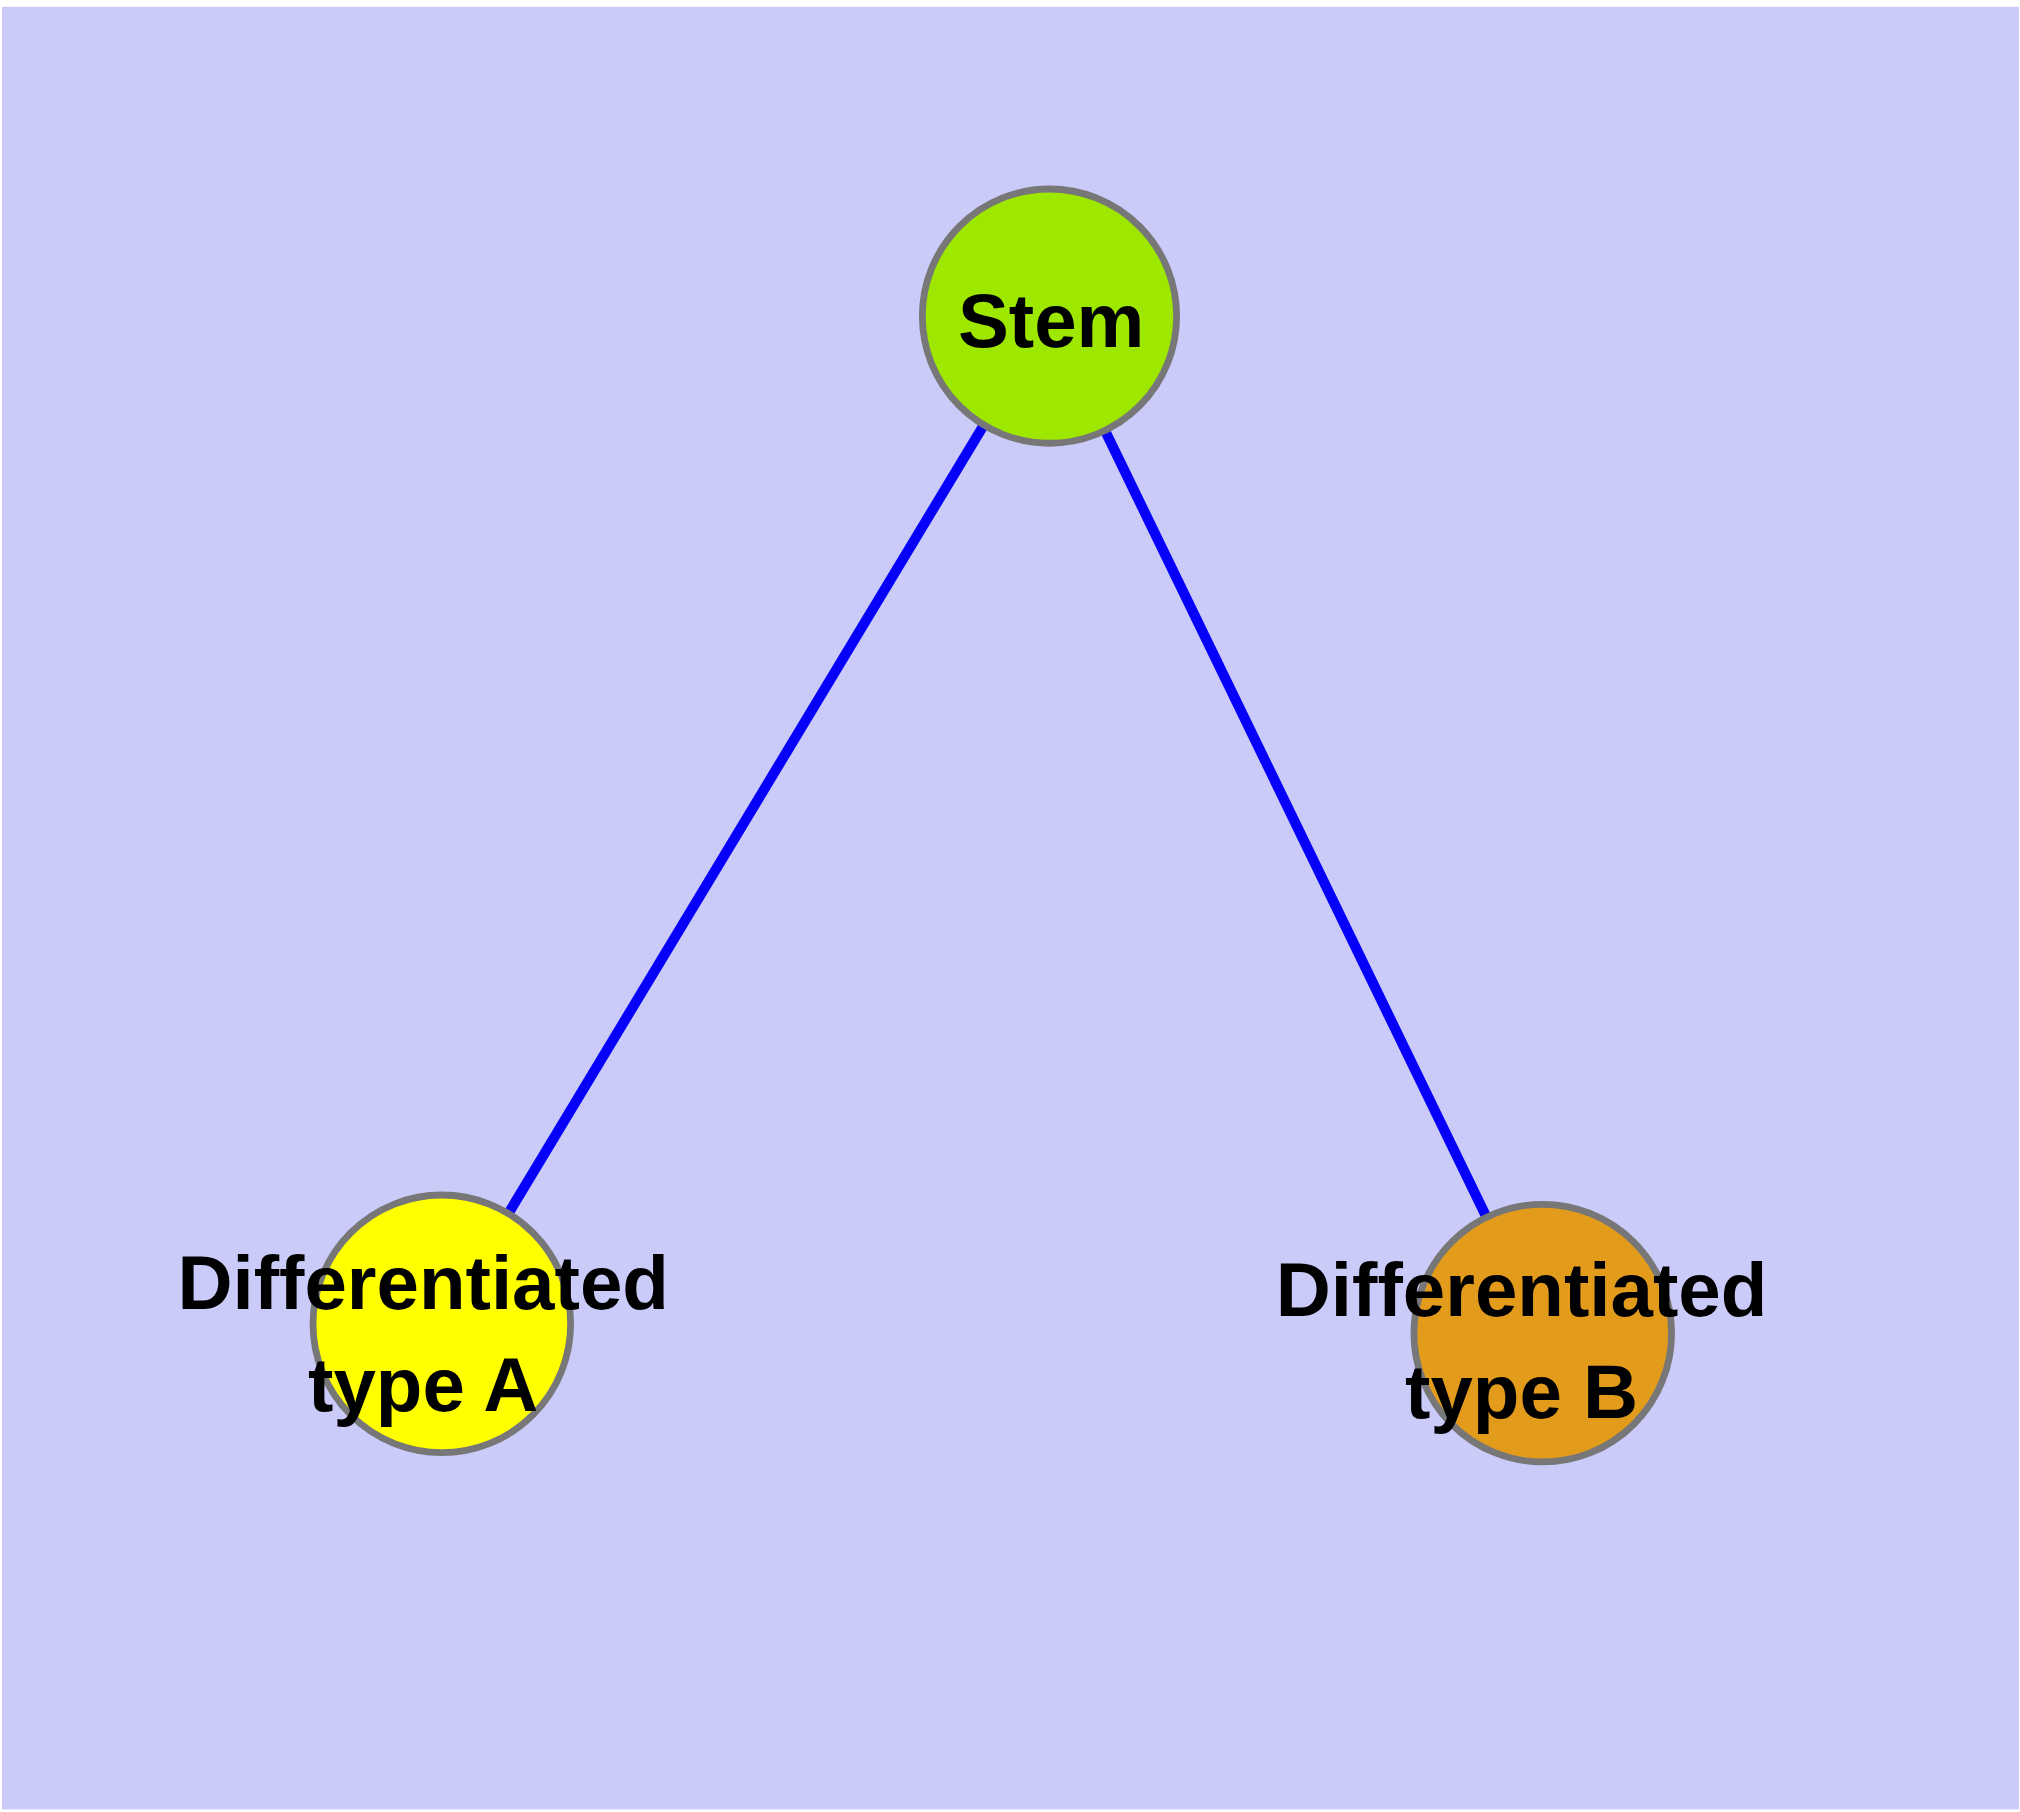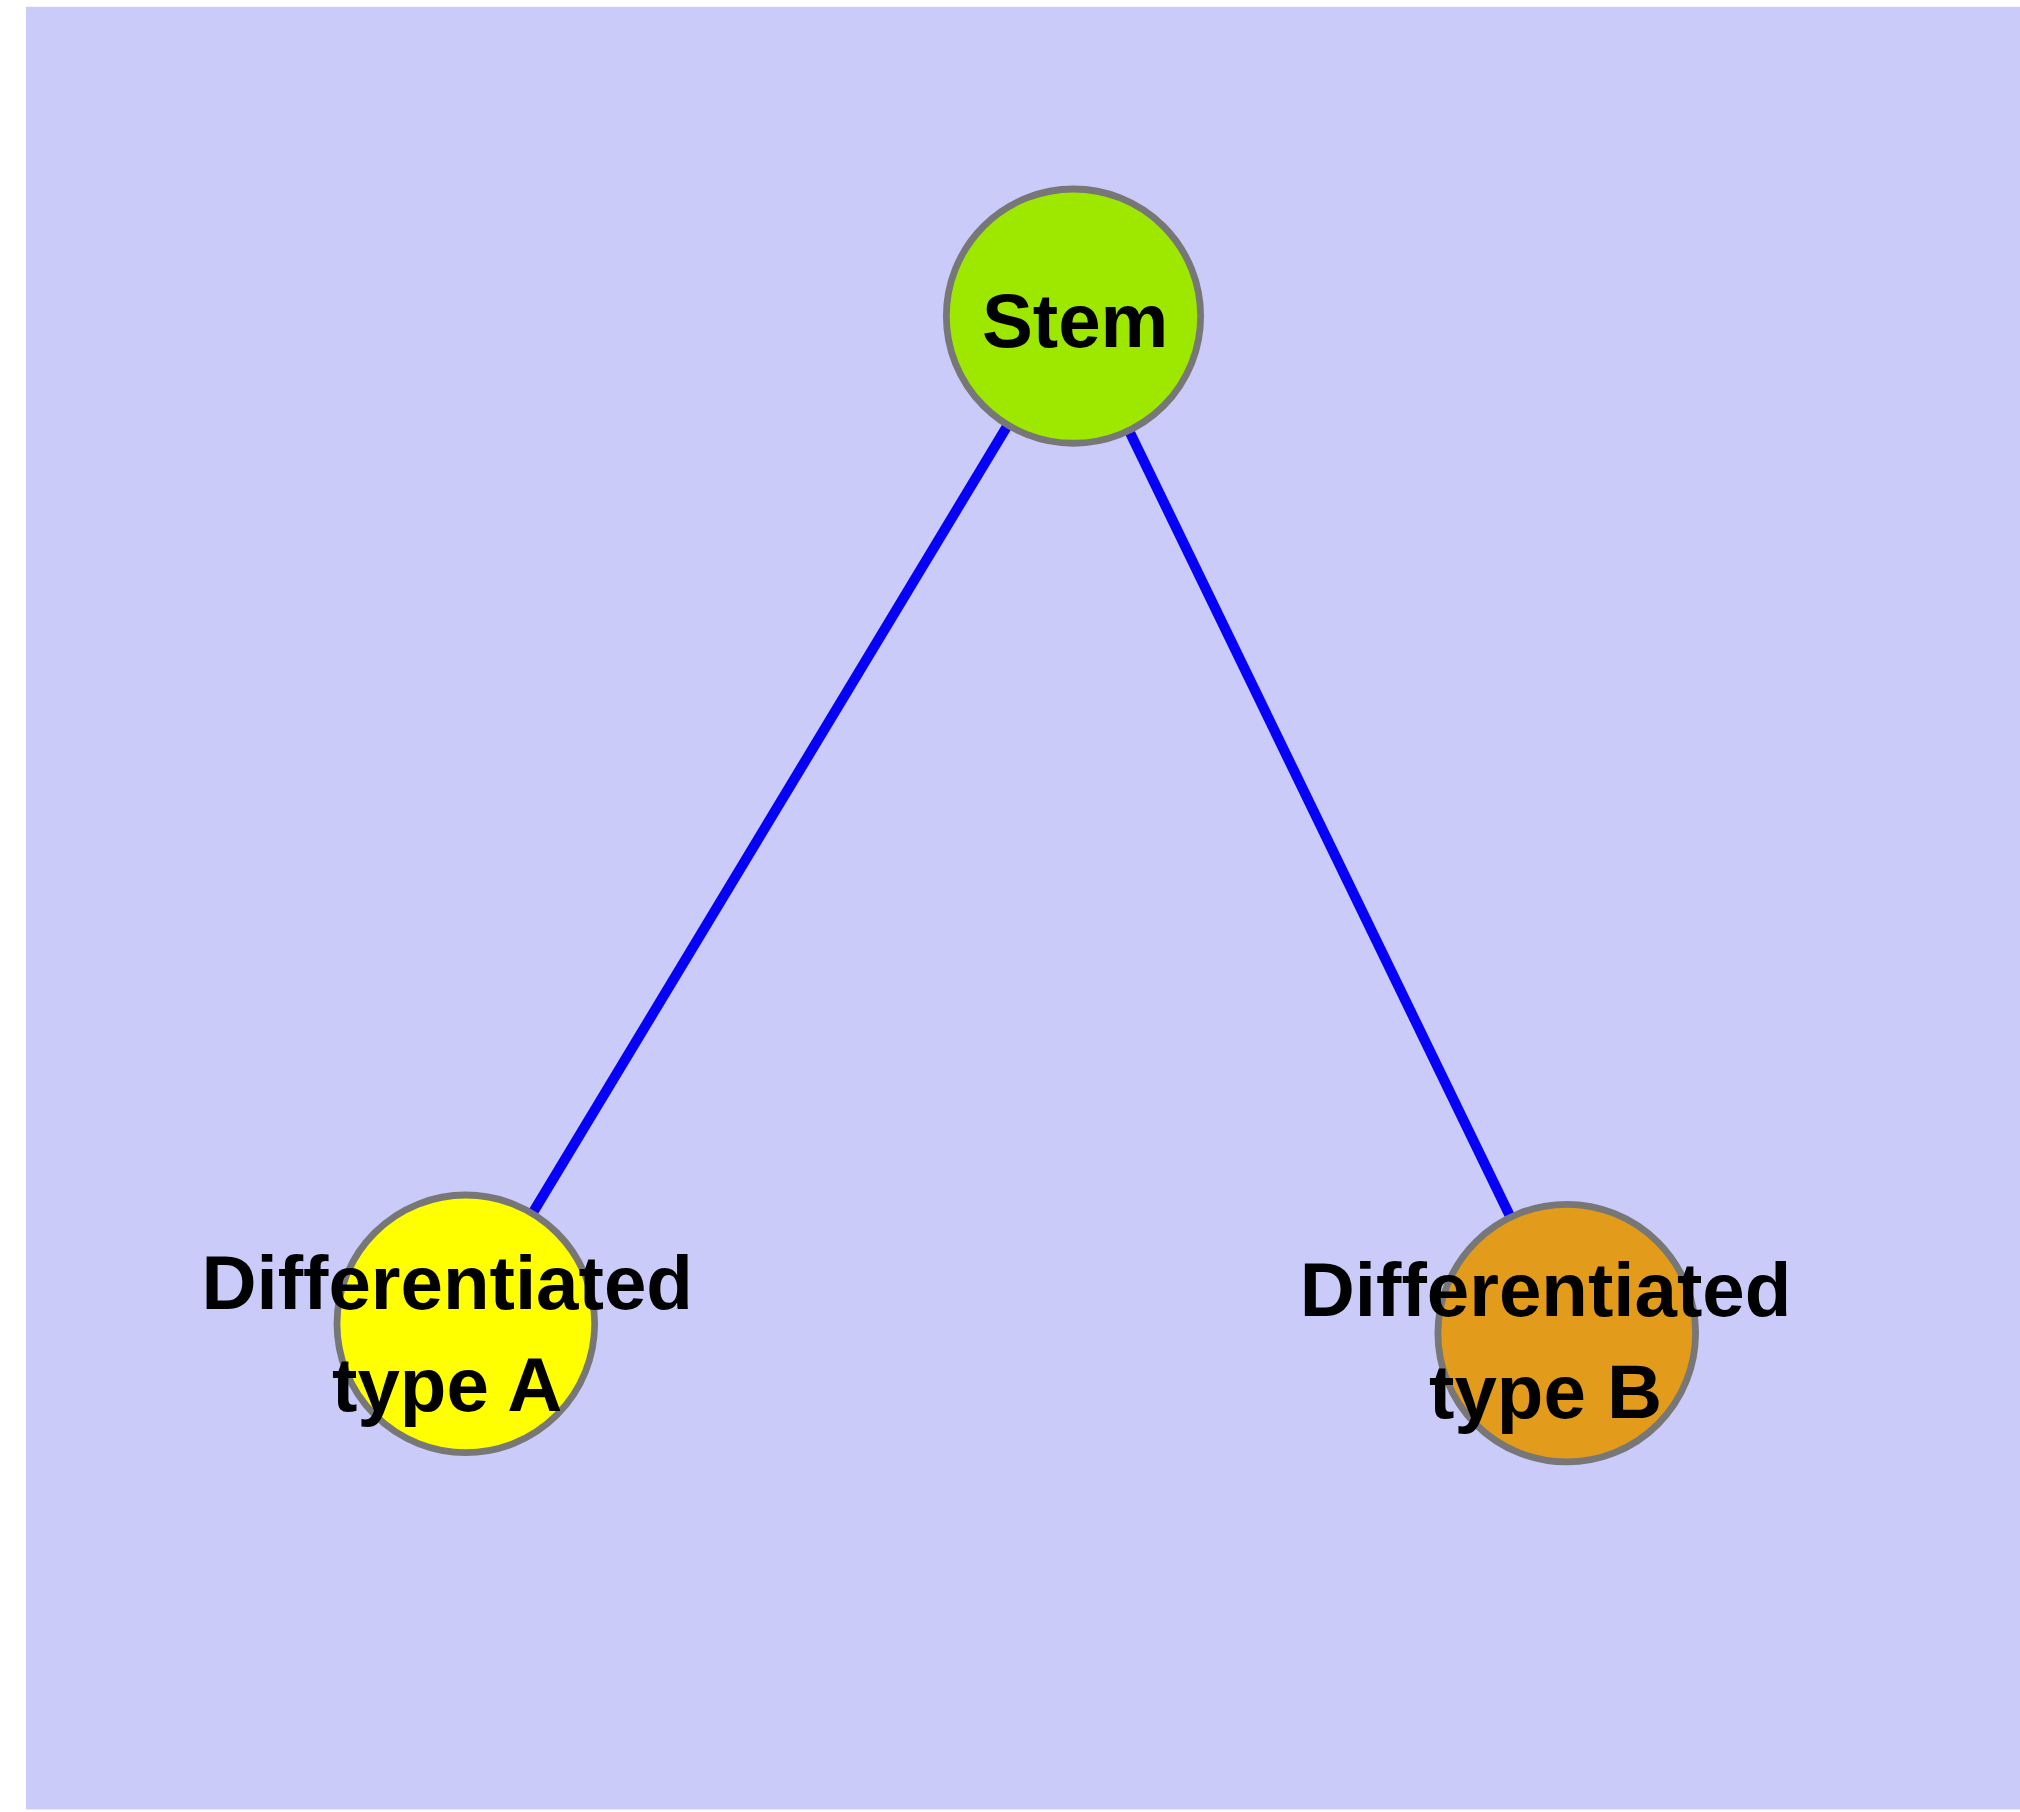--- a/index.html
+++ b/index.html
@@ -7,21 +7,20 @@
     padding: 0;
     background: #ffffff;
     width: 2021px;
     height: 1812px;
     overflow: hidden;
   }
   .canvas-wrap {
     position: relative;
     width: 1733px;
     height: 1812px;
-    padding-left: 24px;
   }
   svg { display: block; }
   .node-label {
     font-family: "Liberation Sans", sans-serif;
     font-weight: bold;
     font-size: 90px;
     text-anchor: middle;
   }
   .edge-line {
     fill: none;

